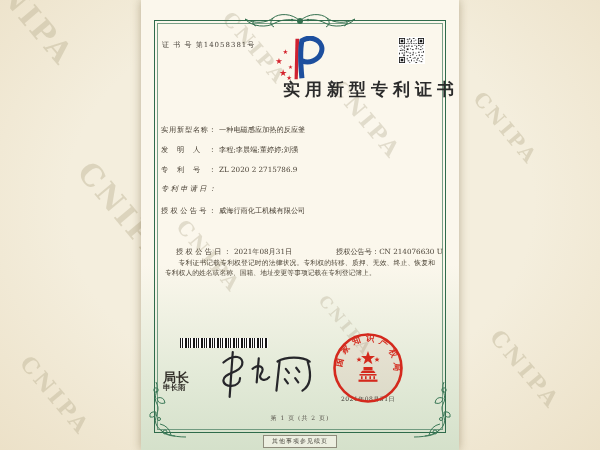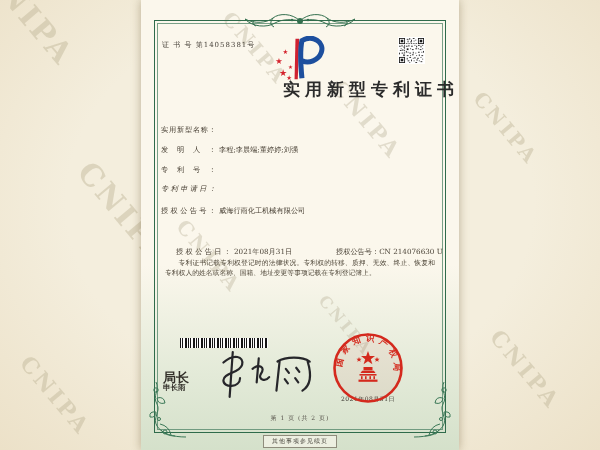--- a/index.html
+++ b/index.html
@@ -212,27 +212,29 @@
           <rect x="25" y="27" width="2" height="1"></rect>
           <rect x="12" y="28" width="1" height="1"></rect>
           <rect x="19" y="28" width="2" height="1"></rect>
       </g>
     </svg>
 
     <div id="title">实用新型专利证书</div>
 
     <div class="row" style="top:125px;">
       <span class="flabel">实用新型名称：</span>
+      <span class="fvalue">一种电磁感应加热的反应釜</span>
     </div>
     <div class="row" style="top:145px;">
       <span class="flabel">发明人：</span>
       <span class="fvalue">李程;李晨端;董婷婷;刘强</span>
     </div>
     <div class="row" style="top:165px;">
       <span class="flabel">专利号：</span>
+      <span class="fvalue">ZL 2020 2 2715786.9</span>
     </div>
     <div class="row" style="top:184px;font-style:italic;">
       <span class="flabel">专利申请日：</span>
     </div>
     <div class="row" style="top:206px;">
       <span class="flabel">授权公告号：</span>
       <span class="fvalue">威海行雨化工机械有限公司</span>
     </div>
 
     <div class="row" style="top:247px;margin-left:15px;">

